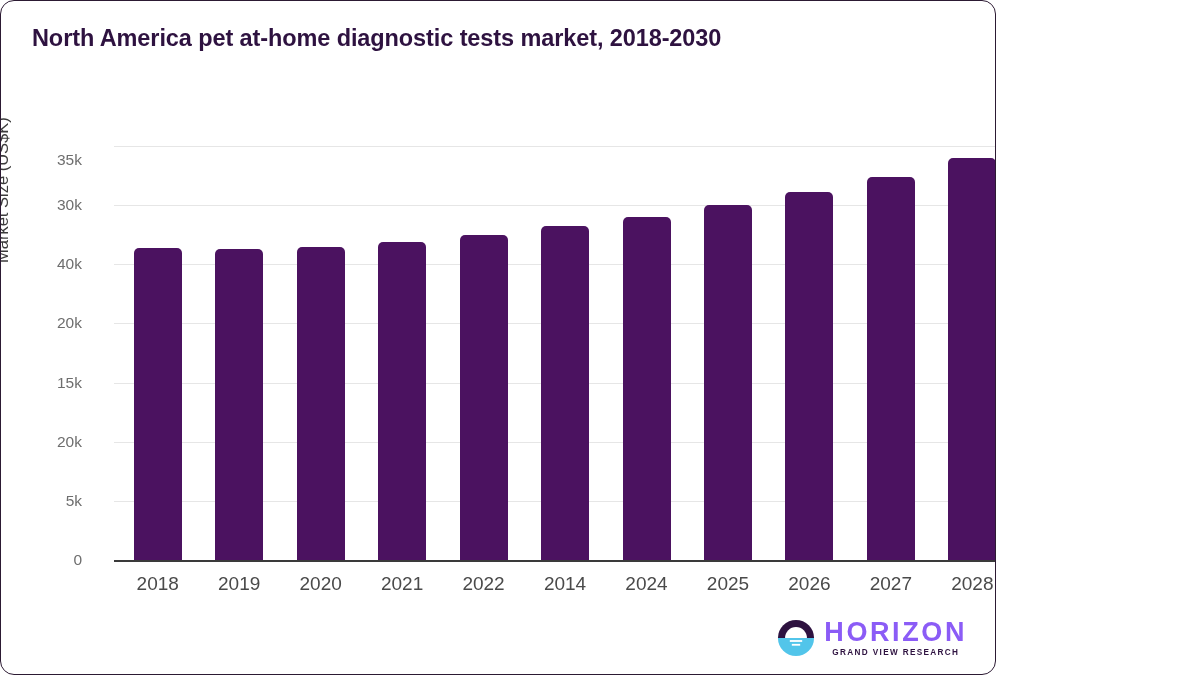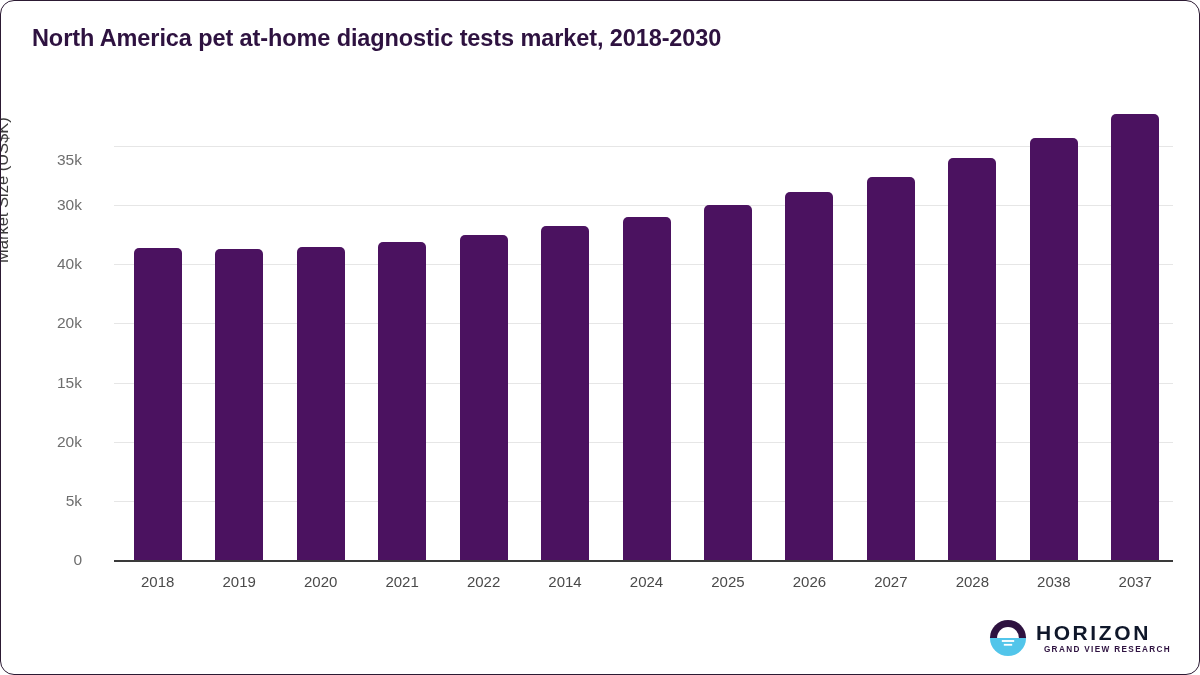--- a/index.html
+++ b/index.html
@@ -6,21 +6,21 @@
     margin: 0;
     padding: 0;
     background: #ffffff;
   }
   body {
     font-family: "Liberation Sans", sans-serif;
   }
 
   #canvas {
     position: relative;
-    width: 1200px;
+    width: 996px;
     height: 675px;
     background: #ffffff;
     border: 1px solid #2c1a33;
     border-radius: 14px;
     box-sizing: border-box;
     overflow: hidden;
   }
 
   
   #chart-title {
@@ -92,21 +92,21 @@
     background: #4b1260;
     border-radius: 5px 5px 0 0;
   }
 
   
   .xtick {
     position: absolute;
     top: 572px;
     width: 81px;
     text-align: center;
-    font-size: 15px;
+    font-size: 19px;
     color: #4a4a4a;
     white-space: nowrap;
   }
 
   
   #source-url {
     position: absolute;
     left: 31px;
     top: 629px;
     font-size: 13.5px;
@@ -126,24 +126,24 @@
     width: 38px;
     height: 38px;
     flex: none;
   }
   #logo-text {
     display: flex;
     flex-direction: column;
     line-height: 1;
   }
   #logo-word {
-    font-size: 21px;
+    font-size: 27px;
     font-weight: bold;
     letter-spacing: 2.6px;
-    color: #0f172a;
+    color: #8b5cf6;
   }
   #logo-sub {
     margin-top: 3px;
     font-size: 8.2px;
     font-weight: bold;
     letter-spacing: 1.35px;
     color: #2e1240;
     margin-left: 8px;
   }
 </style>

